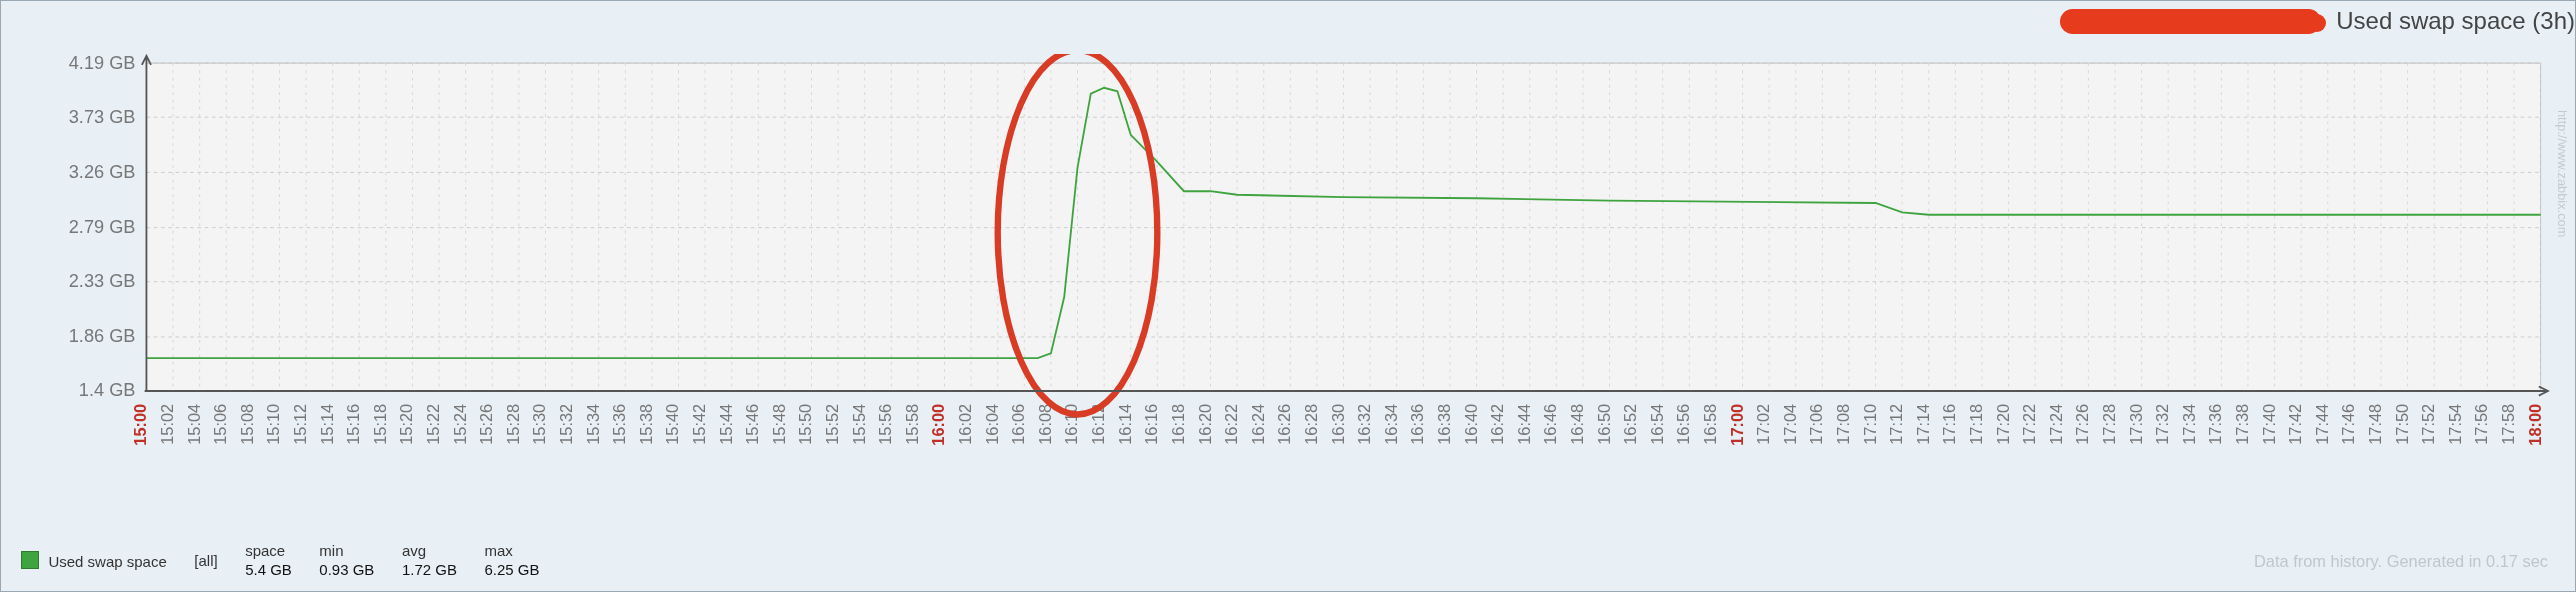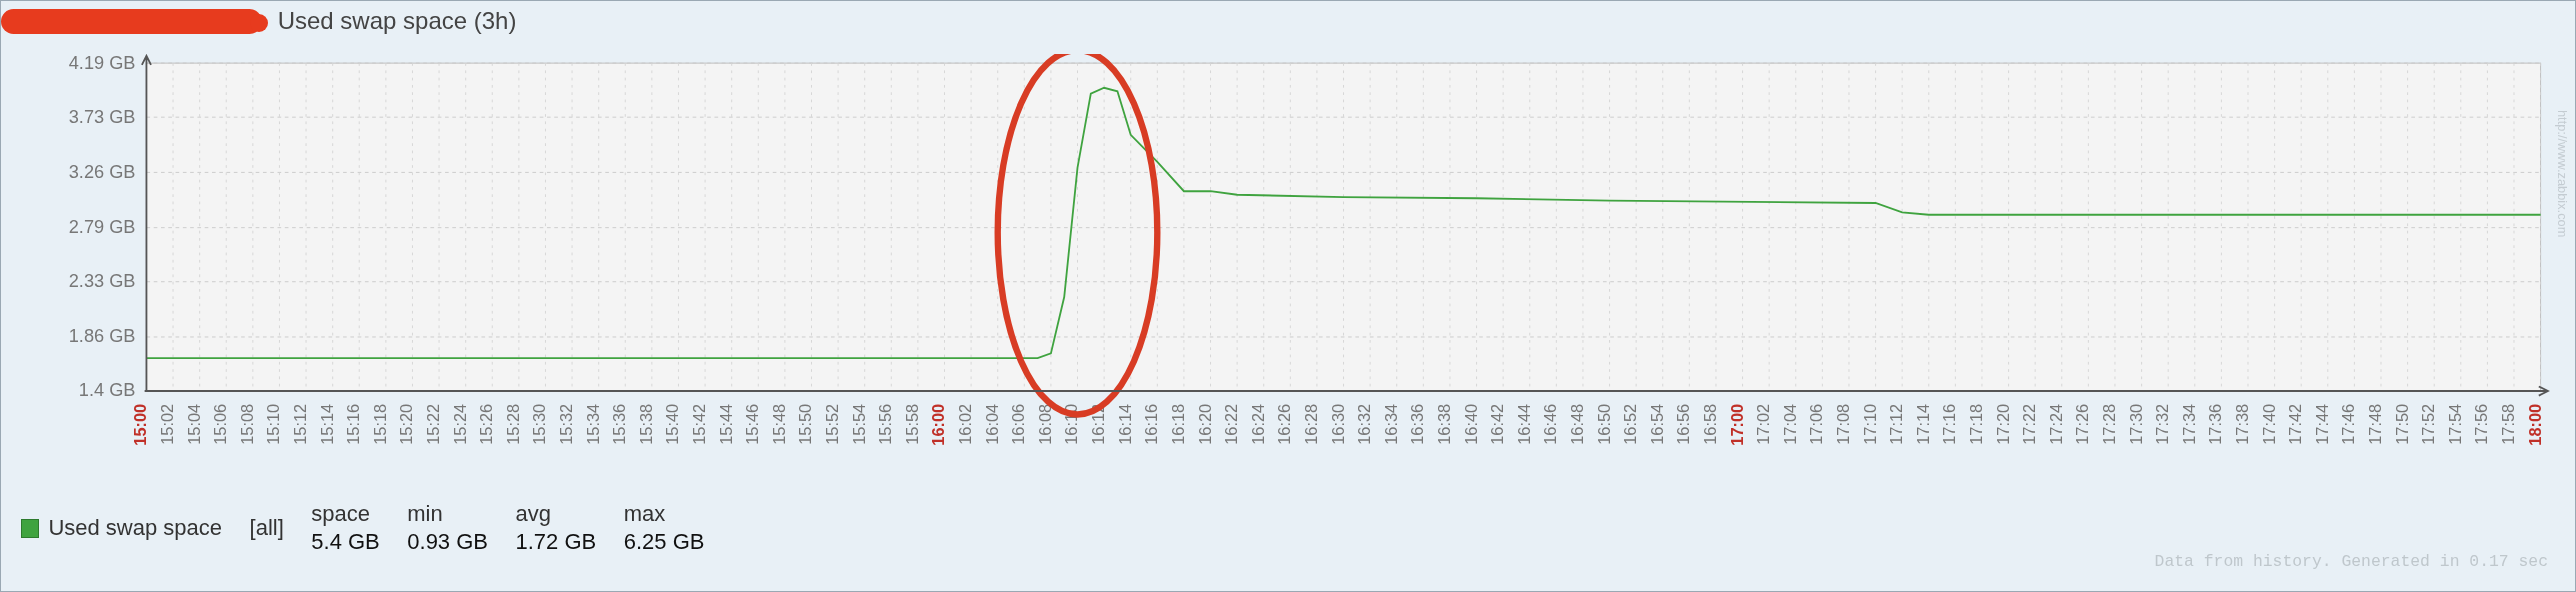--- a/index.html
+++ b/index.html
@@ -1,34 +1,34 @@
 <!DOCTYPE html>
 <html><head>
 <meta charset="utf-8">
 <style>
   html,body{margin:0;padding:0;width:2576px;height:592px;font-family:Verdana,Helvetica,Arial,sans-serif;font-size:16.4px;color:#333;overflow:hidden}
   .panel{width:2576px;height:592px;background:#e8f0f6;border:0.9px solid #9aa8b3;box-sizing:border-box;position:relative}
-  .header{text-align:left;padding-top:5.5px;font-size:24px;color:#444}
+  .header{text-align:right;padding-top:5.5px;font-size:24px;color:#444}
   .header .title-text{margin-left:9px}
   .redbar{display:inline-block;width:261px;height:25.5px;background:#e73b1e;border-radius:12.8px;vertical-align:-5.5px;position:relative}
   .redbar:after{content:"";position:absolute;right:-5.5px;top:5.5px;width:18px;height:18px;background:#e73b1e;border-radius:50%}
   
   .chart{position:absolute;left:18px;right:18px;top:53px;height:419px}
   .chart svg{width:100%;height:100%}
   .axis text{font-size:20px;fill:#777;font-family:Verdana,Arial}
   .xlab{font-size:18px;fill:#777}
   .xlab.hour{fill:#c03028;font-weight:bold}
   .plot{fill:none;stroke:#3fa33f;stroke-width:2}
   .oval{fill:none;stroke:#d83c24;stroke-width:7}
   
-  .legendbar{position:absolute;left:18px;top:498px;right:18px;font-size:22px;color:#333;font-family:Verdana,Arial}
+  .legendbar{position:absolute;left:18px;top:539px;right:18px;font-size:15px;color:#333;font-family:Verdana,Arial}
   .legendbar table td{padding:0 25.5px 0 0;white-space:nowrap}
   .sw{display:inline-block;width:16.4px;height:16.4px;background:#3fa33f;border:0.9px solid #2d7a2d;vertical-align:-2.7px;margin-right:9px}
   .num{color:#111}
-  .footer-note{position:absolute;right:27px;bottom:20px;font-size:16.4px;color:#bfc7cc;font-family:Liberation Mono, monospace}
+  .footer-note{position:absolute;right:27px;bottom:20px;font-size:16.4px;color:#bfc7cc;font-family:Liberation Sans, sans-serif}
   .vtxt{position:absolute;right:5.5px;top:109px;font-size:12.8px;color:#c4ccd2;writing-mode:vertical-rl}
   .watermark{position:absolute;right:36px;bottom:58px;font-size:40px;color:rgba(0,0,0,.14);font-weight:bold;letter-spacing:1.8px}
   .wm-avatar{display:inline-block;width:67px;height:67px;border-radius:50%;background:rgba(0,0,0,.08);vertical-align:-18px;margin-right:7.3px;position:relative}
   .wm-avatar:after{content:"";position:absolute;left:16.4px;top:12.8px;width:35px;height:35px;border-radius:50%;background:rgba(255,255,255,.5)}
   .wm-avatar:before{content:"";position:absolute;left:9px;bottom:7.3px;width:49px;height:20px;border-radius:11px;background:rgba(255,255,255,.4)}
 </style>
 </head>
 <body>
 
 <div class="panel">

